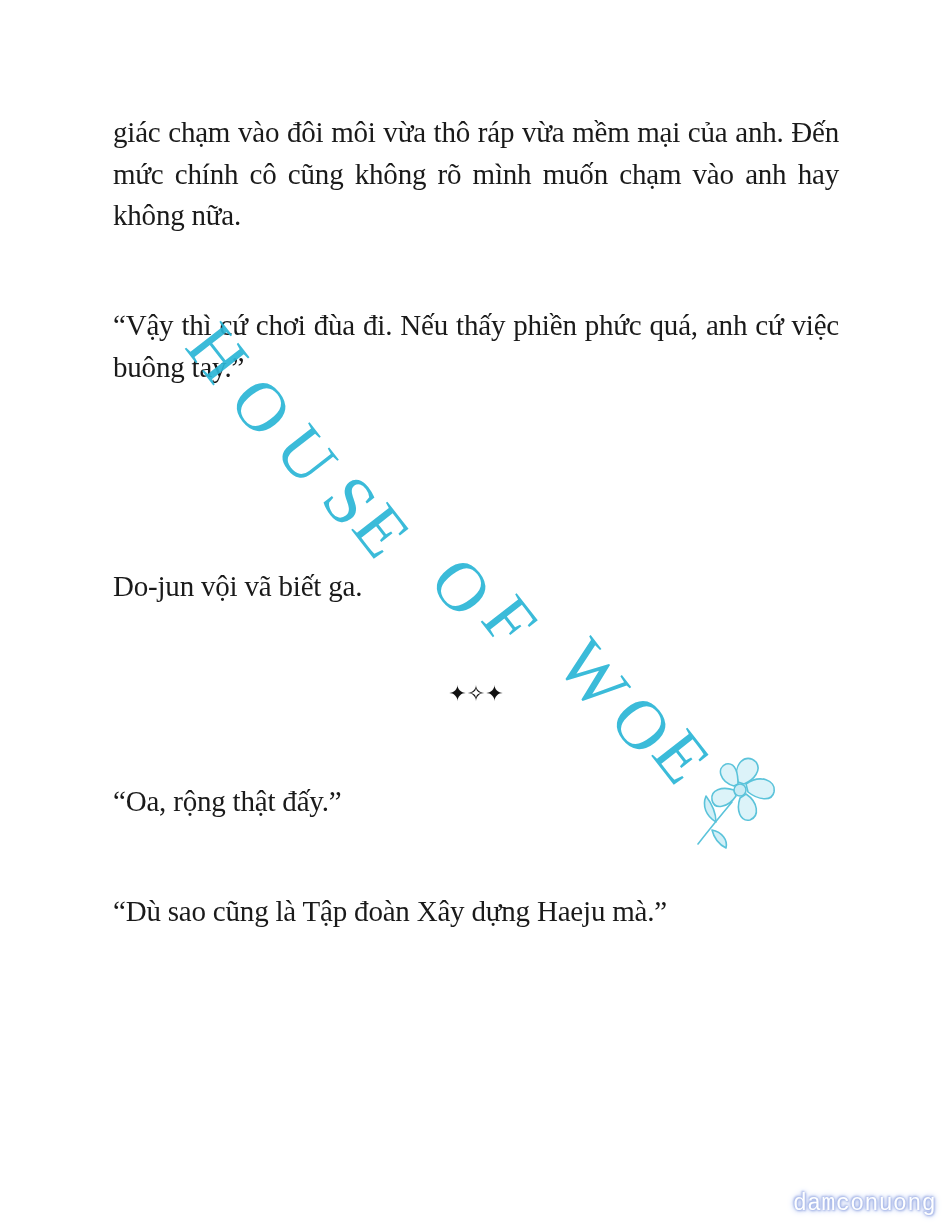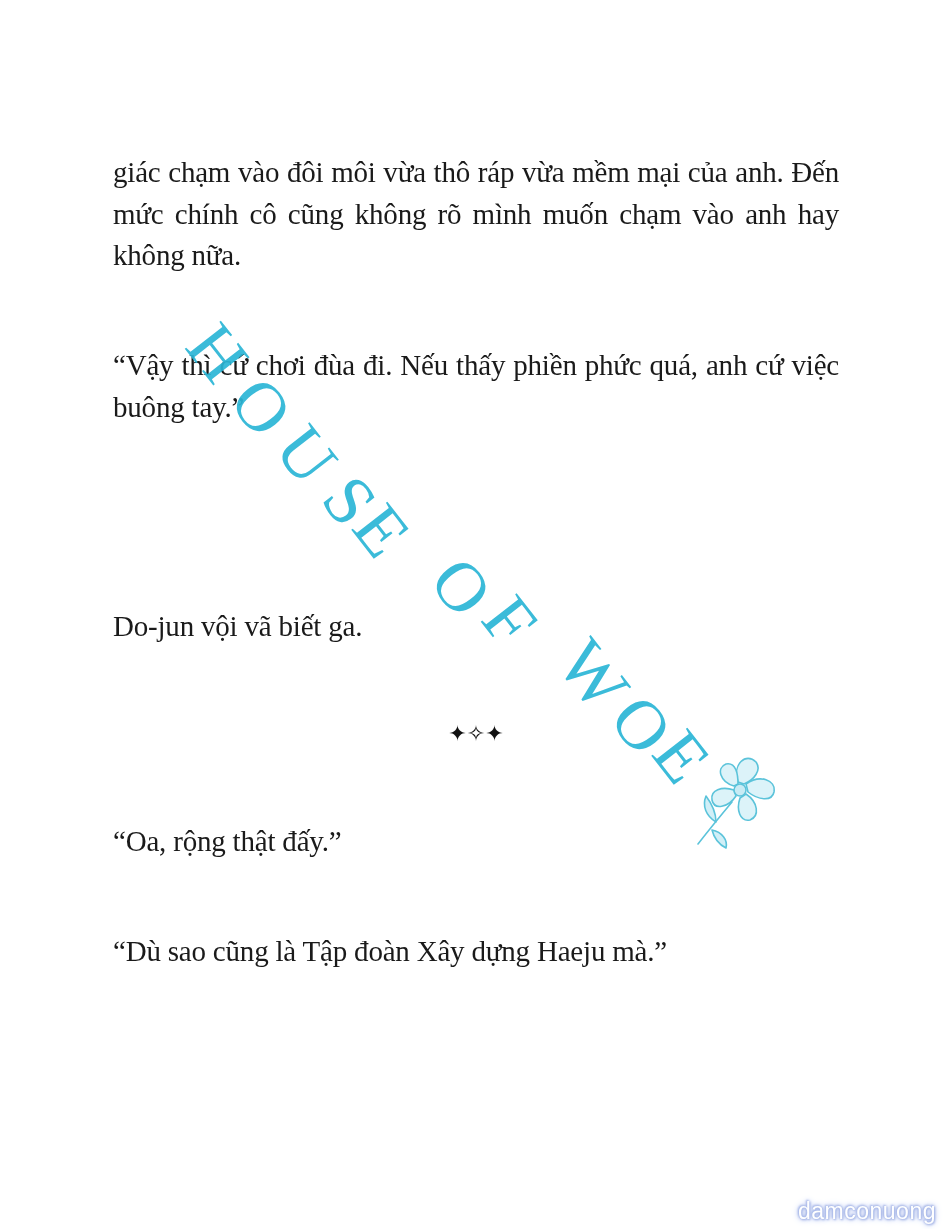--- a/index.html
+++ b/index.html
@@ -14,21 +14,20 @@
     overflow: hidden;
     font-family: "Liberation Serif", "DejaVu Serif", serif;
     color: #1a1a1a;
   }
   .page {
     position: absolute;
     left: 113px;
     top: 0;
     width: 726px;
     height: 934px;
-    margin-top: 40px;
   }
   .para {
     position: absolute;
     left: 0;
     width: 726px;
     margin: 0;
     font-size: 29px;
     line-height: 41.5px;
     text-align: justify;
     letter-spacing: -0.2px;
@@ -67,22 +66,22 @@
     position: absolute;
     left: 676px;
     top: 740px;
     width: 110px;
     height: 110px;
     opacity: 0.85;
   }
   .site-mark {
     position: absolute;
     right: 14px;
-    bottom: 4px;
-    font-family: Liberation Sans, sans-serif;
+    bottom: 12px;
+    font-family: Liberation Mono, monospace;
     font-size: 23px;
     color: #ffffff;
     letter-spacing: 0.5px;
     text-shadow:
       0 0 3px #9fb2e6,
       0 0 5px #aab9ea,
       0 0 8px #c3cff2,
       1px 1px 2px #a7b6e8,
       -1px -1px 2px #a7b6e8;
   }

